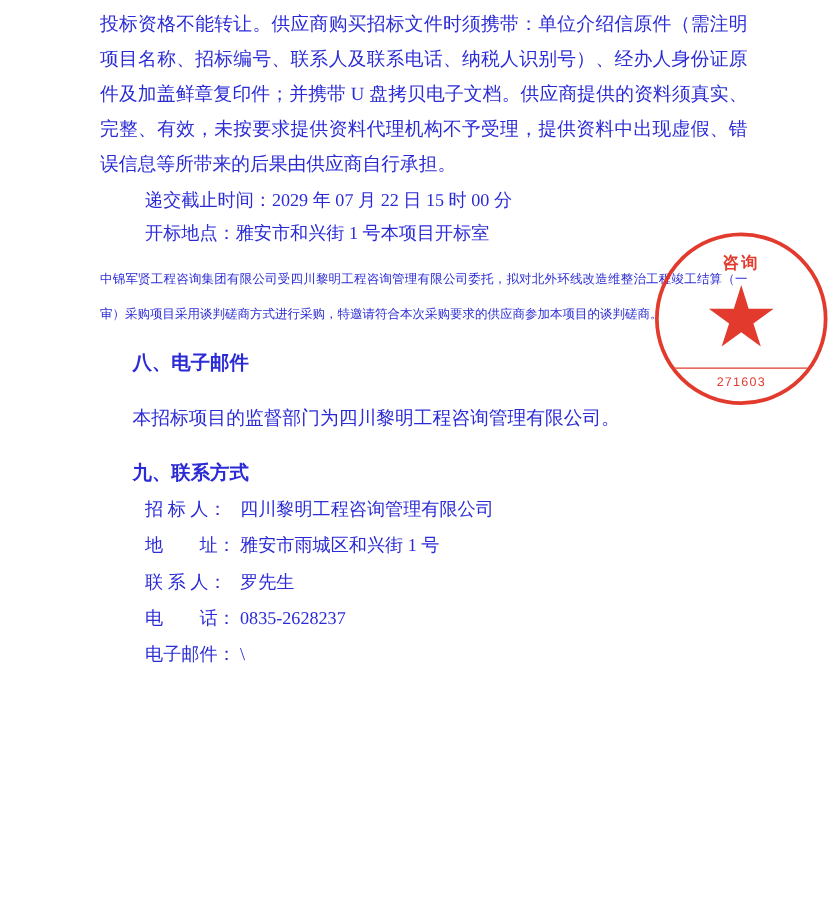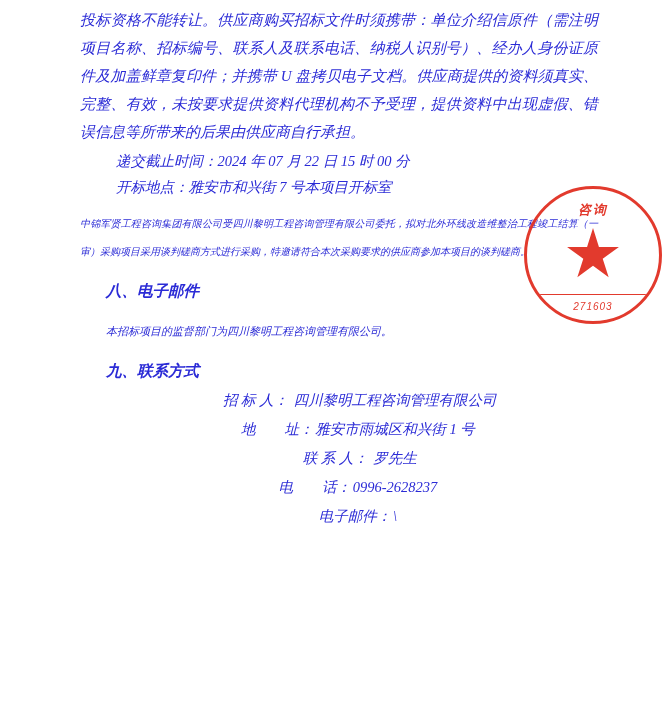--- a/index.html
+++ b/index.html
@@ -14,21 +14,20 @@
     color: #2b2bd6;
     overflow: hidden;
     position: relative;
   }
   .page {
     position: relative;
     width: 634px;
     height: 727px;
     box-sizing: border-box;
     padding: 6px 36px 0 80px;
-    font-style: italic;
   }
   .para {
     font-size: 15px;
     line-height: 28px;
     text-align: justify;
     text-justify: inter-ideograph;
     margin: 0 0 2px 0;
     color: #2b2bd6;
     text-indent: 0;
   }
@@ -41,40 +40,39 @@
     color: #2b2bd6;
   }
   .sub-line {
     font-size: 14.5px;
     line-height: 26px;
     padding-left: 36px;
     color: #2b2bd6;
     white-space: nowrap;
   }
   .body-indent {
-    font-size: 11px;
+    font-size: 15px;
     line-height: 28px;
     padding-left: 26px;
     text-align: justify;
     color: #2b2bd6;
   }
   .body-indent2 {
     font-size: 10px;
     line-height: 28px;
     text-align: justify;
     color: #2b2bd6;
     padding-left: 0;
   }
   .contact-row {
     font-size: 14.5px;
     line-height: 29px;
     padding-left: 36px;
     color: #2b2bd6;
     white-space: nowrap;
-    text-align: center;
   }
   .contact-row .lbl {
     display: inline-block;
     width: 76px;
   }
 
   
   .seal {
     position: absolute;
     right: -28px;
@@ -128,42 +126,42 @@
     background: #e02a1c;
   }
 </style>
 </head>
 <body>
 
 <div class="page">
 
   <p class="para">投标资格不能转让。供应商购买招标文件时须携带：单位介绍信原件（需注明项目名称、招标编号、联系人及联系电话、纳税人识别号）、经办人身份证原件及加盖鲜章复印件；并携带 U 盘拷贝电子文档。供应商提供的资料须真实、完整、有效，未按要求提供资料代理机构不予受理，提供资料中出现虚假、错误信息等所带来的后果由供应商自行承担。</p>
 
-  <div class="sub-line">递交截止时间：2024 年 07 月 22 日  15 时 00 分</div>
+  <div class="sub-line">递交截止时间：2029 年 07 月 22 日  15 时 00 分</div>
 
-  <div class="sub-line">开标地点：雅安市和兴街 7 号本项目开标室</div>
+  <div class="sub-line">开标地点：雅安市和兴街 1 号本项目开标室</div>
 
   <p class="body-indent2">中锦军贤工程咨询集团有限公司受四川黎明工程咨询管理有限公司委托，拟对北外环线改造维整治工程竣工结算（一审）采购项目采用谈判磋商方式进行采购，特邀请符合本次采购要求的供应商参加本项目的谈判磋商。</p>
 
   <h3 class="sec-head">八、电子邮件</h3>
   <p class="body-indent">本招标项目的监督部门为四川黎明工程咨询管理有限公司。</p>
 
   <h3 class="sec-head">九、联系方式</h3>
 
   <div class="contact-row">
     <span class="lbl">招 标 人：</span><span>四川黎明工程咨询管理有限公司</span>
   </div>
   <div class="contact-row">
     <span class="lbl">地　　址：</span><span>雅安市雨城区和兴街 1 号</span>
   </div>
   <div class="contact-row">
     <span class="lbl">联 系 人：</span><span>罗先生</span>
   </div>
   <div class="contact-row">
-    <span class="lbl">电　　话：</span><span>0996-2628237</span>
+    <span class="lbl">电　　话：</span><span>0835-2628237</span>
   </div>
   <div class="contact-row">
     <span class="lbl">电子邮件：</span><span>\</span>
   </div>
 
   <div class="seal">
     <div class="seal-top-text">咨询</div>
     <div class="seal-star"></div>
     <div class="seal-line"></div>
     <div class="seal-bottom-text">271603</div>

